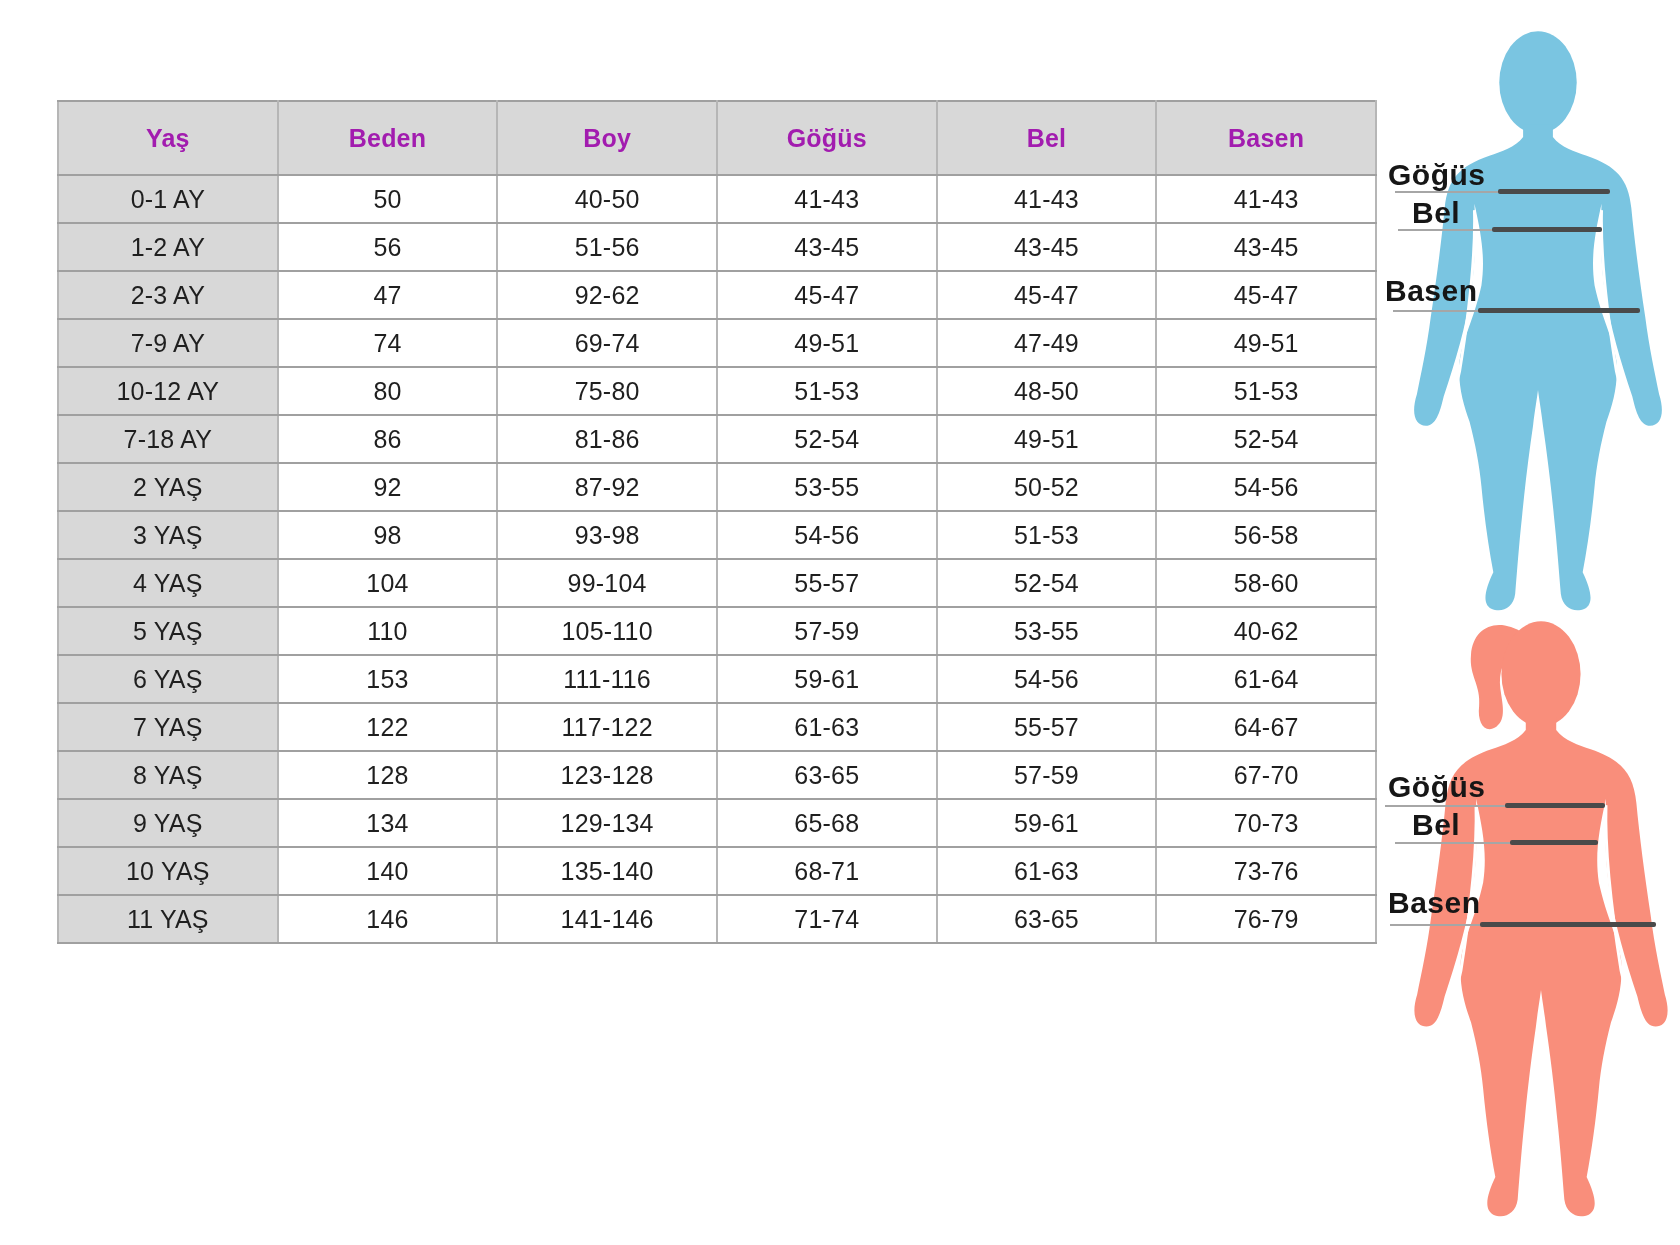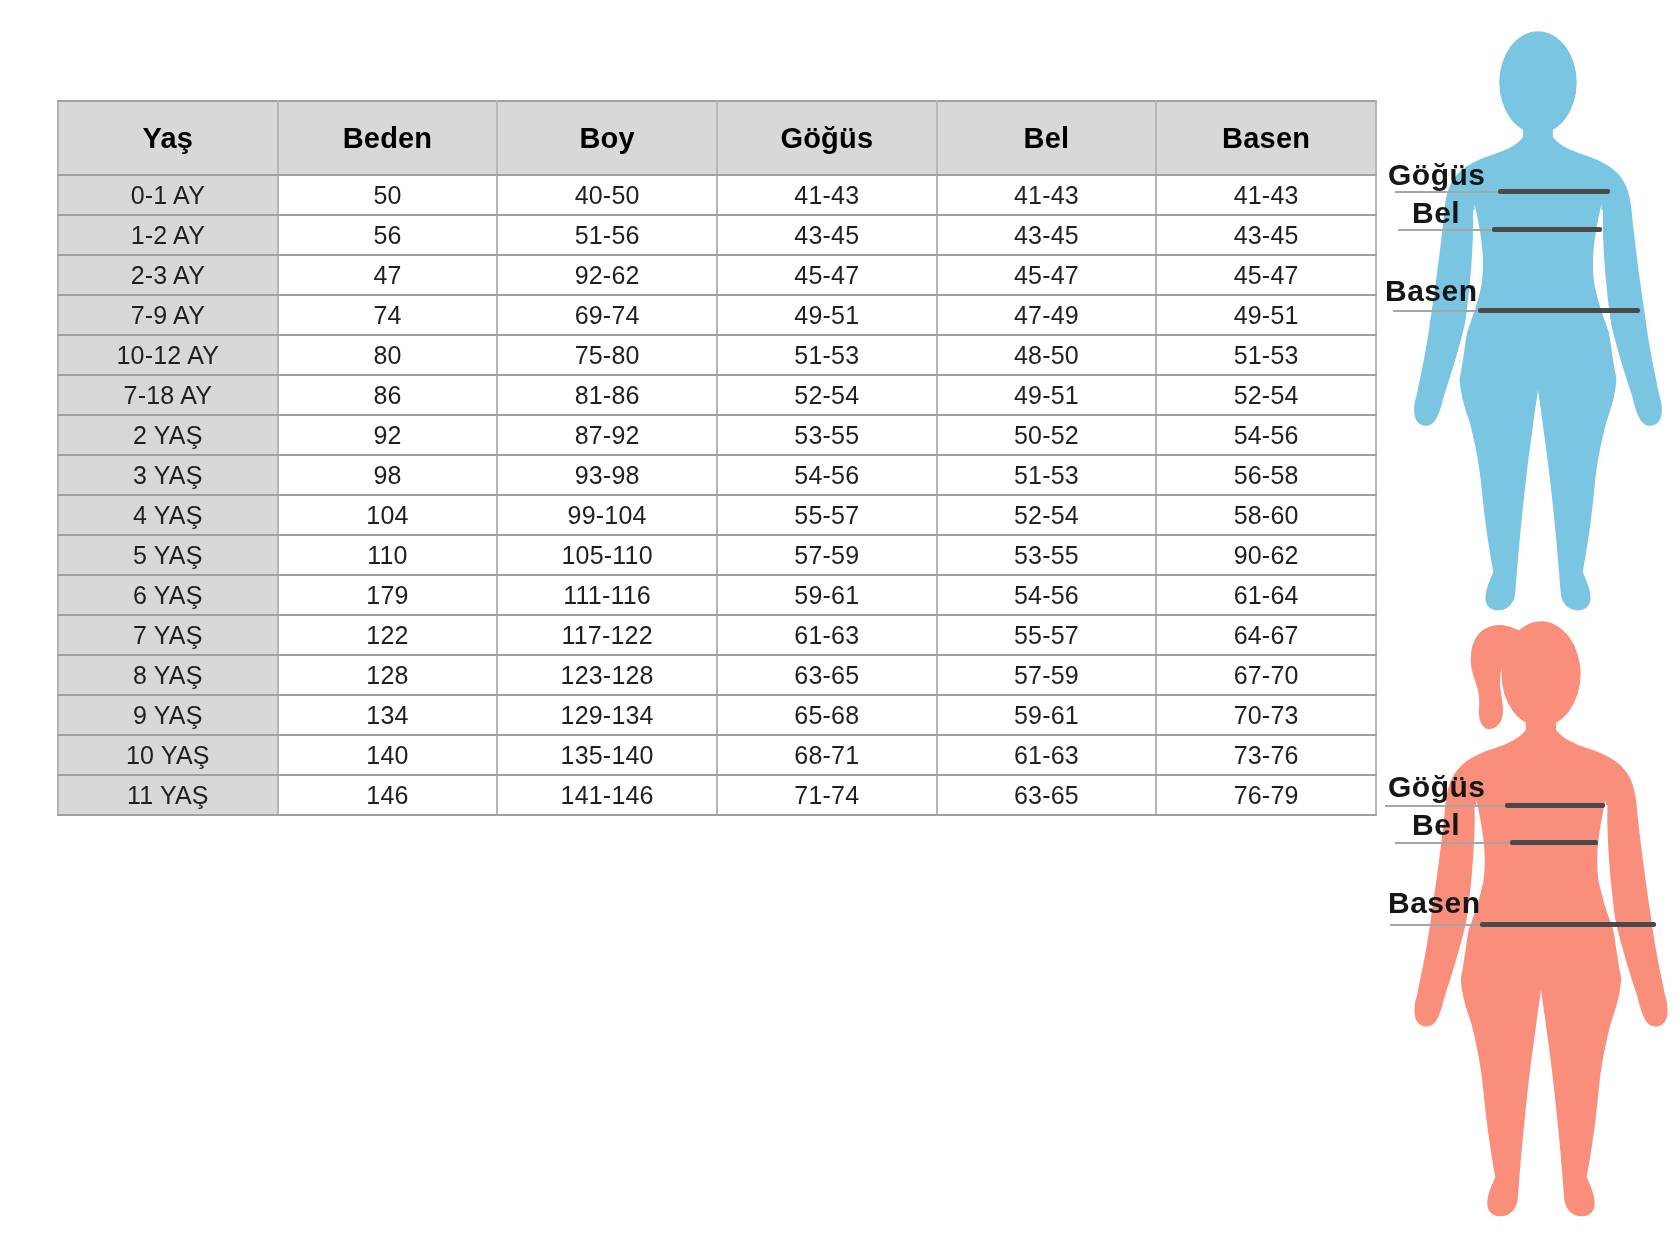--- a/index.html
+++ b/index.html
@@ -16,23 +16,23 @@
   table.size th,table.size td{
     border:2px solid #b6b6b6;
     border-top:2px solid #a0a0a0;
     border-bottom:2px solid #a0a0a0;
     text-align:center;vertical-align:middle;
     color:#1f1f1f;letter-spacing:0.2px;
     padding:0;
   }
   table.size thead th{
     height:72px;background:#d8d8d8;
-    font-size:29px;font-weight:bold;color:#000000;
-  }
-  table.size tbody tr{height:40px;border-radius:8px;}
+    font-size:25px;font-weight:bold;color:#a21caf;
+  }
+  table.size tbody tr{height:48px;border-radius:8px;}
   table.size tbody th{
     background:#d8d8d8;font-weight:normal;font-size:25px;
   }
   table.size tbody td{background:#ffffff;font-size:25px;}
   
   .fig-svg{position:absolute;}
   .mlabel{
     position:absolute;font-size:30px;font-weight:bold;color:#161616;
     white-space:nowrap;letter-spacing:0.5px;
   }
@@ -127,25 +127,25 @@
           <td>55-57</td>
           <td>52-54</td>
           <td>58-60</td>
         </tr>
         <tr>
           <th>5 YAŞ</th>
           <td>110</td>
           <td>105-110</td>
           <td>57-59</td>
           <td>53-55</td>
-          <td>90-62</td>
+          <td>40-62</td>
         </tr>
         <tr>
           <th>6 YAŞ</th>
-          <td>179</td>
+          <td>153</td>
           <td>111-116</td>
           <td>59-61</td>
           <td>54-56</td>
           <td>61-64</td>
         </tr>
         <tr>
           <th>7 YAŞ</th>
           <td>122</td>
           <td>117-122</td>
           <td>61-63</td>

